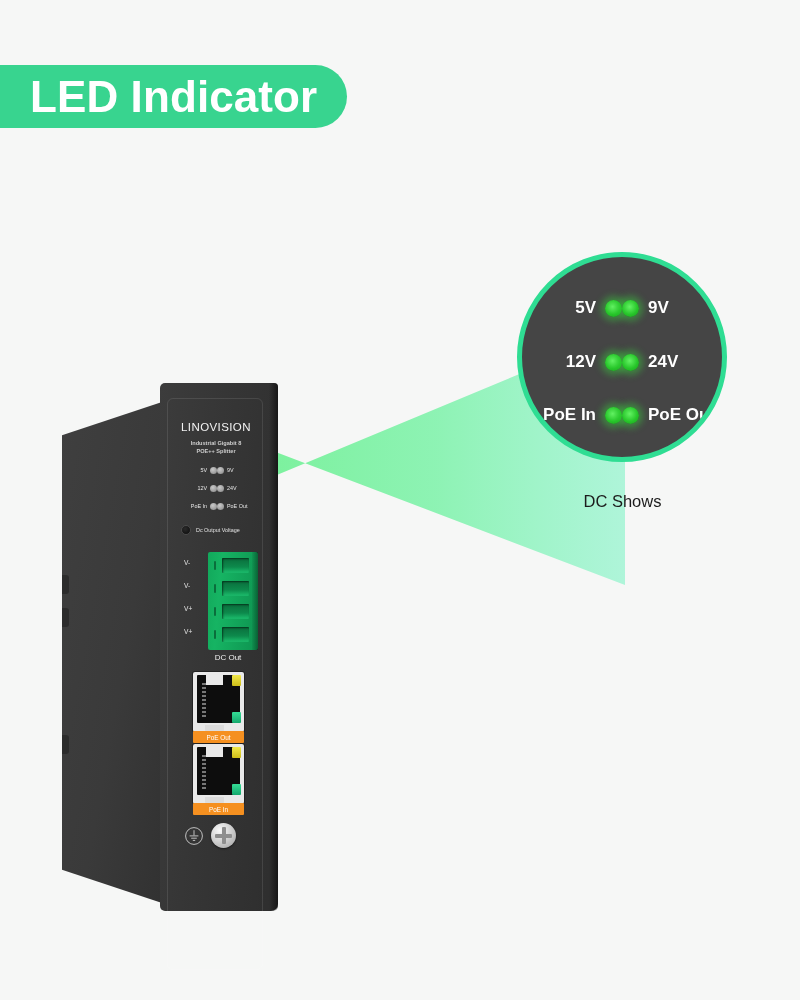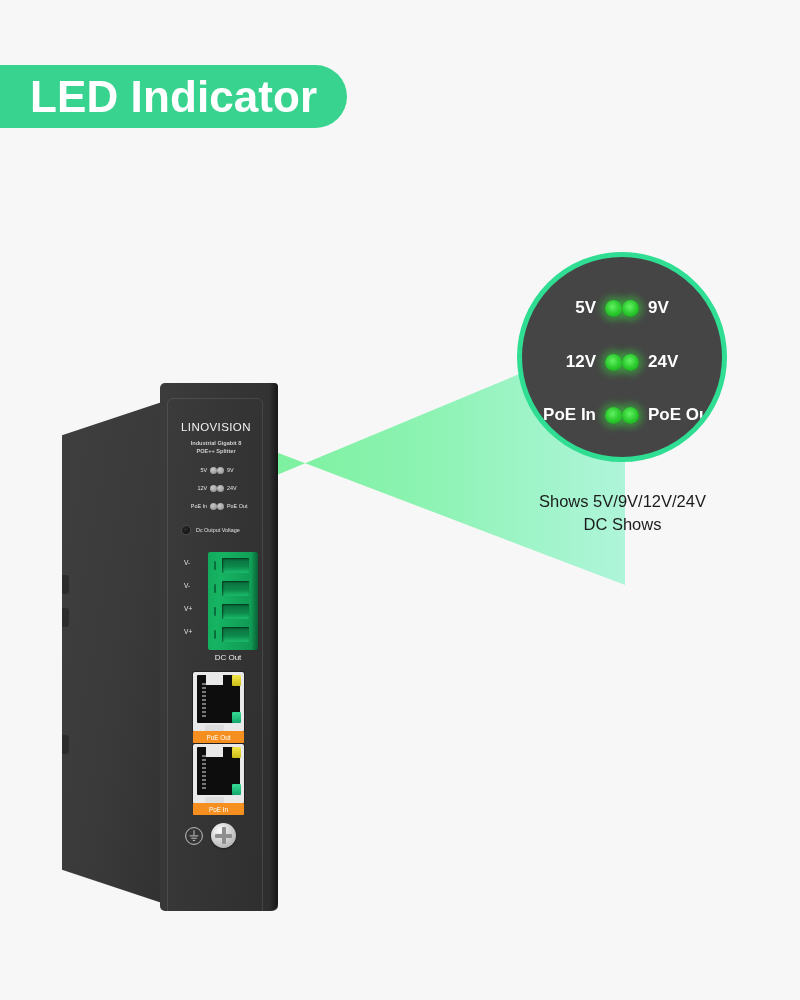--- a/index.html
+++ b/index.html
@@ -560,17 +560,16 @@
         <span class="mag-led"></span>
       </div>
       <div class="mag-cell right">
         <span class="mag-led"></span>
         <span class="mag-label">PoE Out</span>
       </div>
     </div>
   </div>
 
   <div id="caption">
-    <div>Shows 5V/9V/12V/24V</div>
     <div>DC Shows</div>
   </div>
 
 </div>
 
 </body></html>

